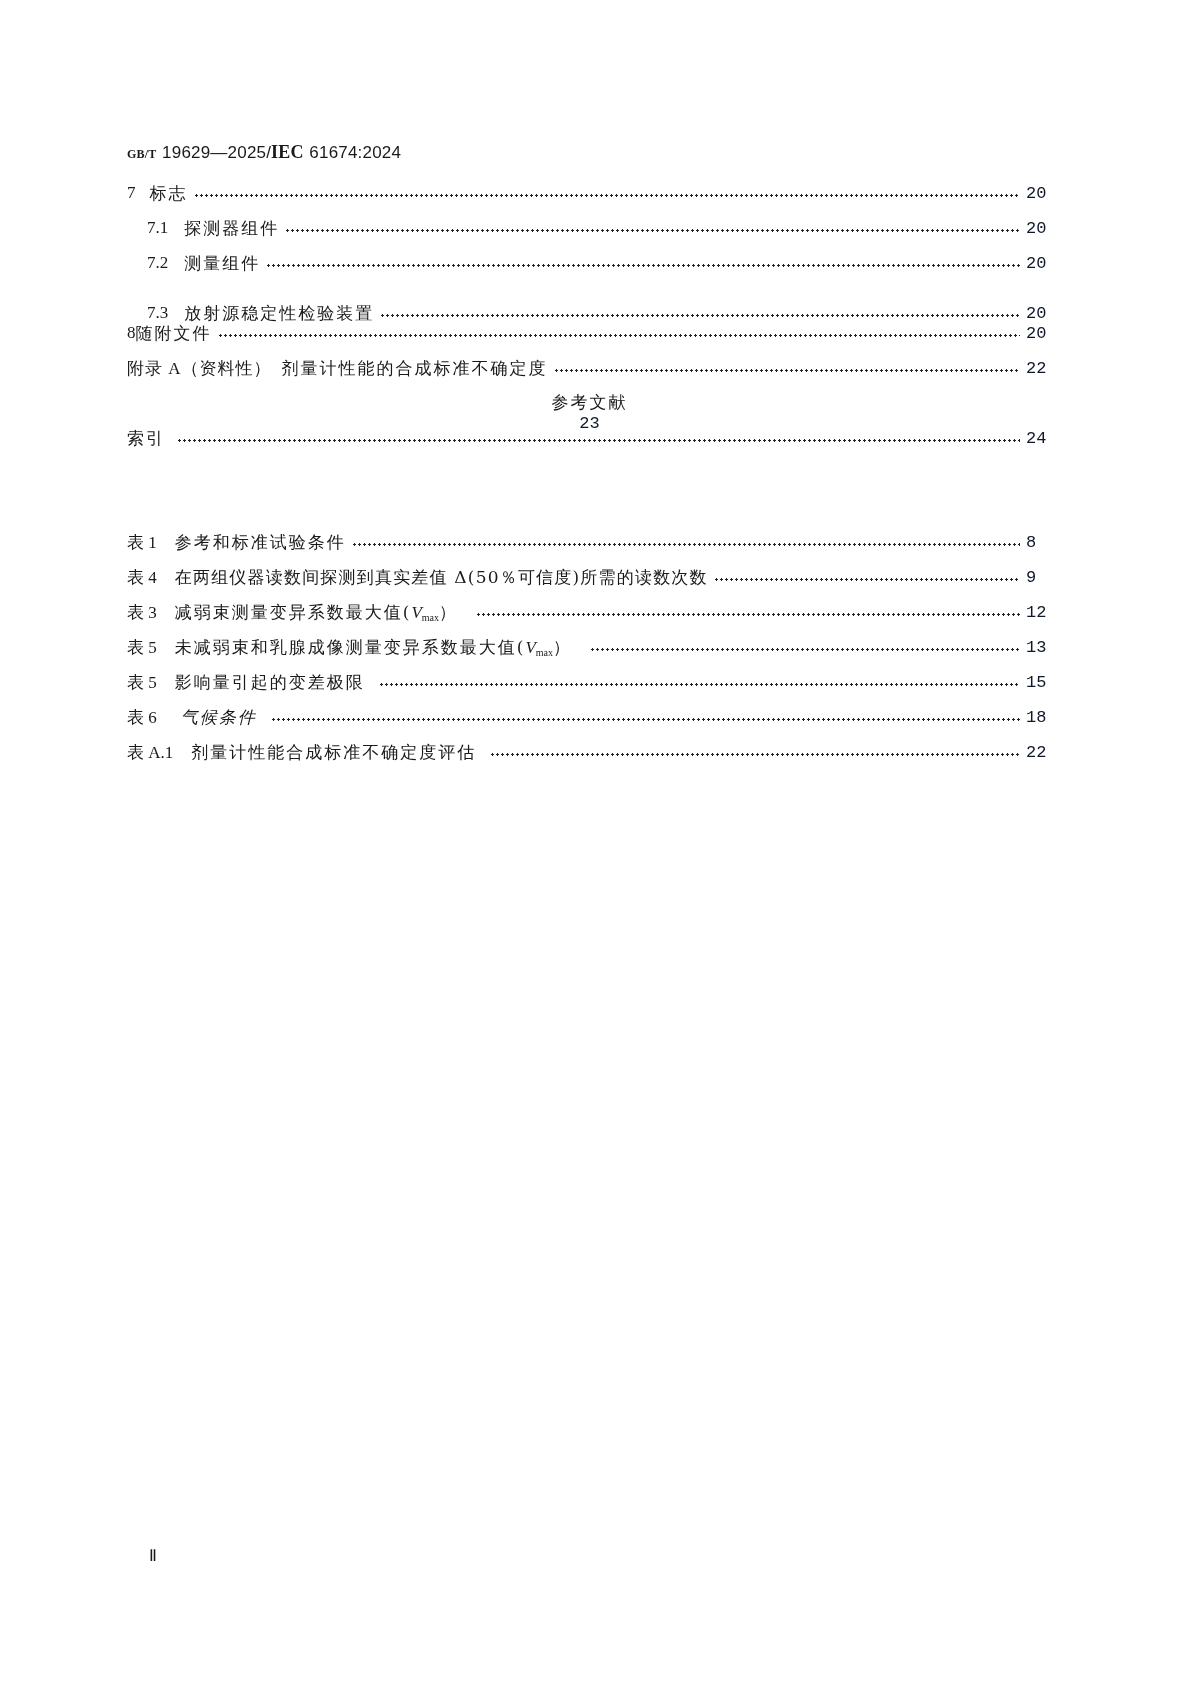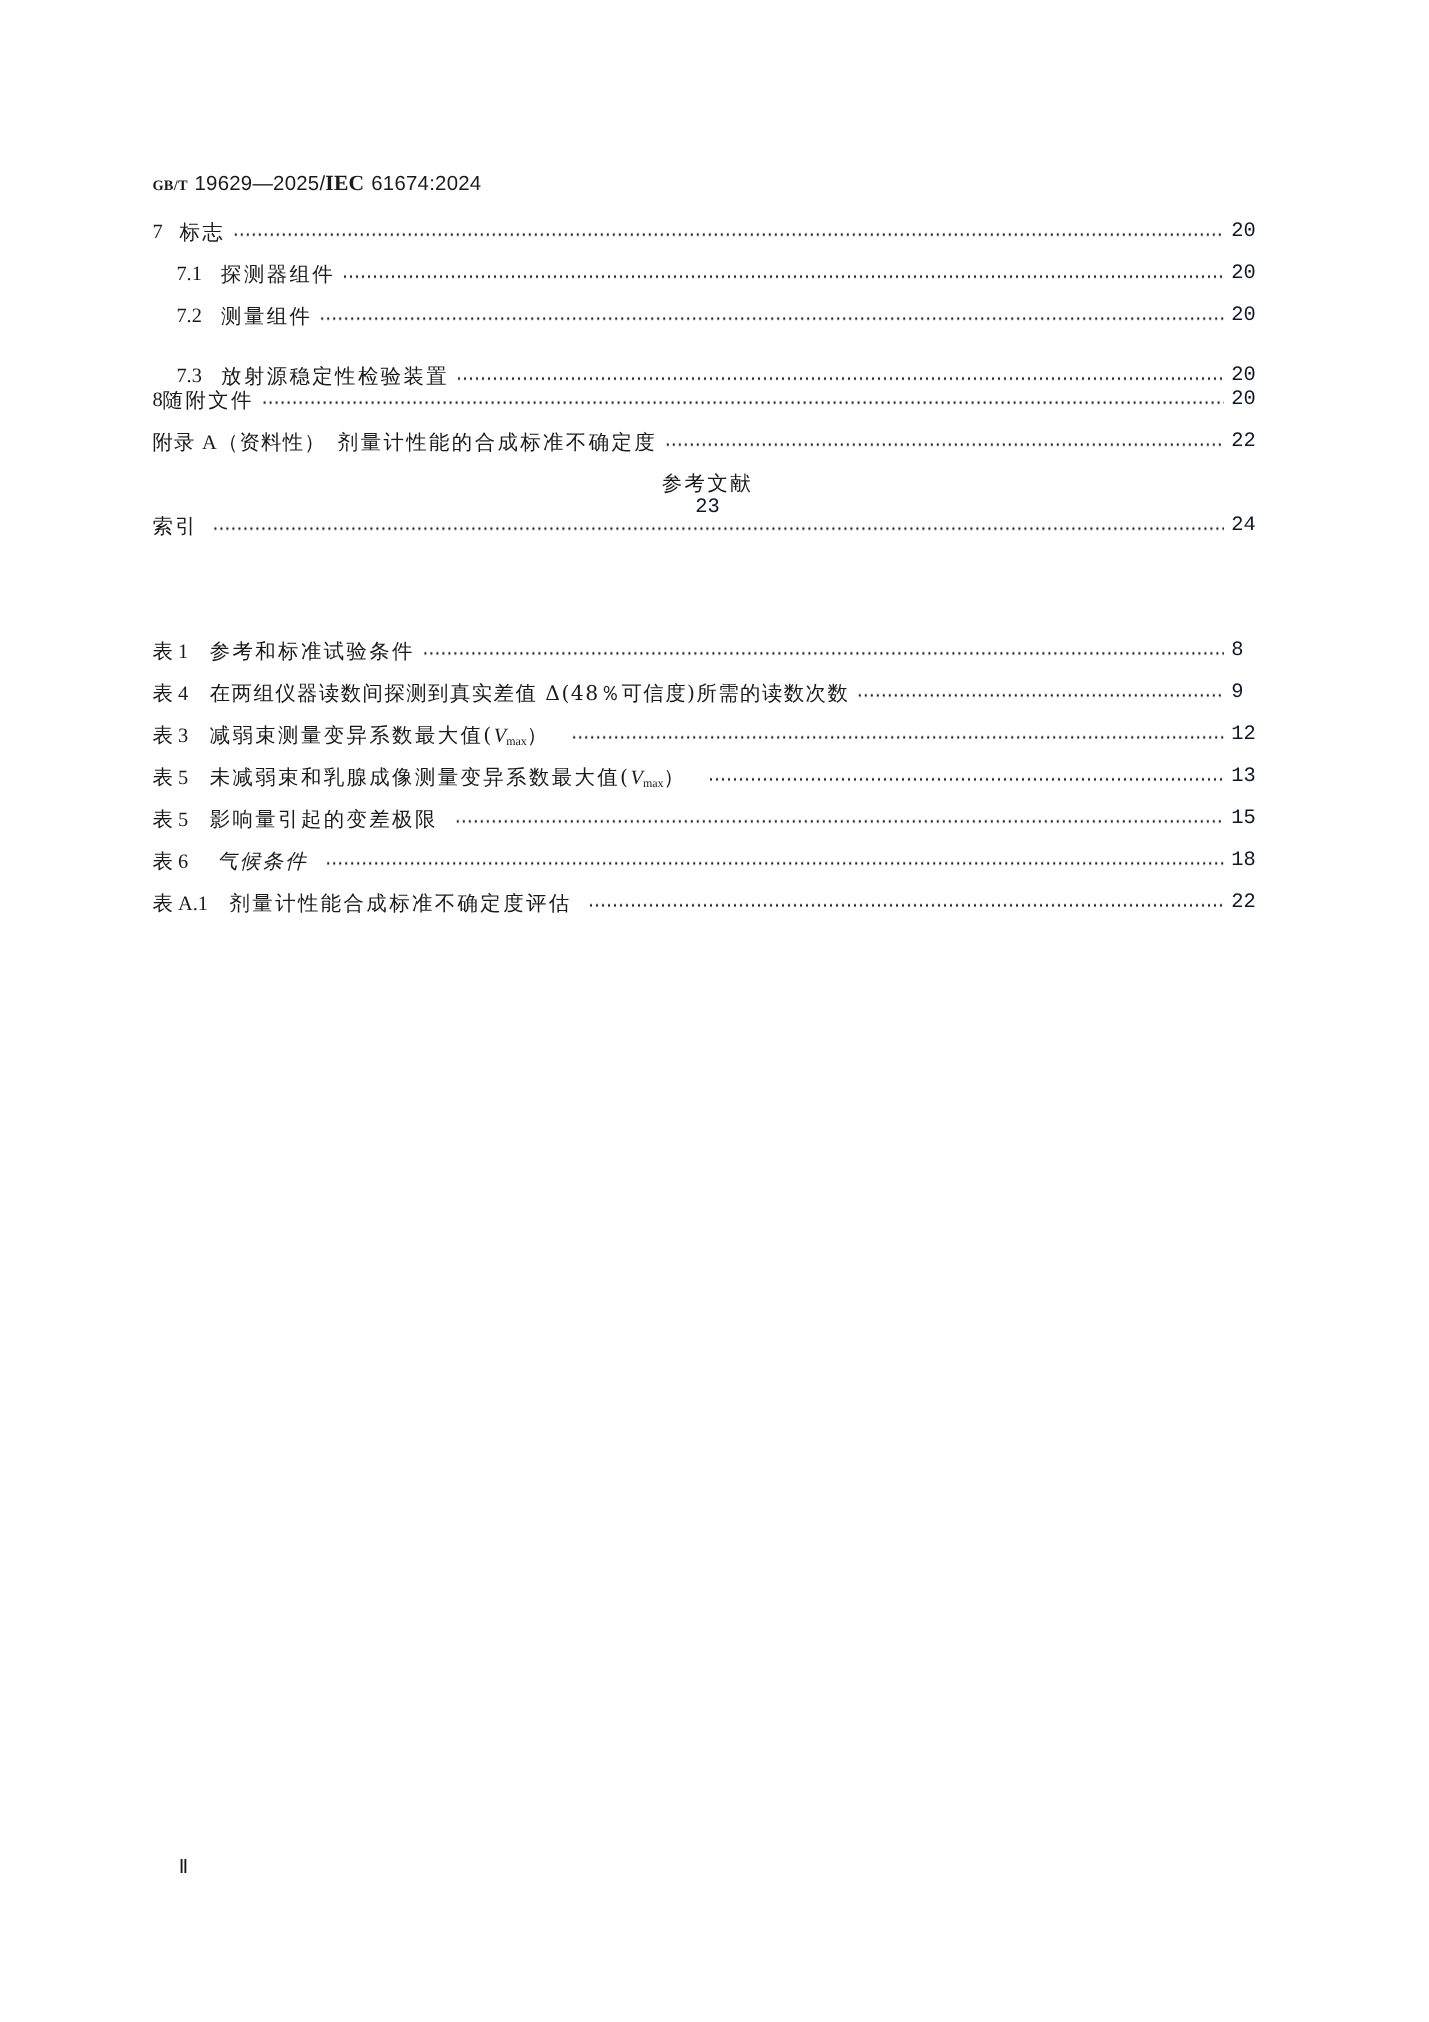--- a/index.html
+++ b/index.html
@@ -84,21 +84,21 @@
 
 <div class="toc" style="top:530px;">
   <div class="row" style="top:0px;">
     <span class="no">表 1</span>
     <span class="title" style="margin-left:18px;">参考和标准试验条件</span>
     <span class="leader"></span>
     <span class="page">8</span>
   </div>
   <div class="row" style="top:35px;">
     <span class="no">表 4</span>
-    <span class="title" style="margin-left:18px;letter-spacing:1.2px;">在两组仪器读数间探测到真实差值 Δ(48％可信度)所需的读数次数</span>
+    <span class="title" style="margin-left:18px;letter-spacing:1.2px;">在两组仪器读数间探测到真实差值 Δ(50％可信度)所需的读数次数</span>
     <span class="leader"></span>
     <span class="page">9</span>
   </div>
   <div class="row" style="top:70px;">
     <span class="no">表 3</span>
     <span class="title" style="margin-left:18px;"><span>减弱束测量变异系数最大值(</span><span class="vi">V</span><span class="sub">max</span><span>）</span></span>
     <span class="leader" style="margin-left:18px;"></span>
     <span class="page">12</span>
   </div>
   <div class="row" style="top:105px;">

